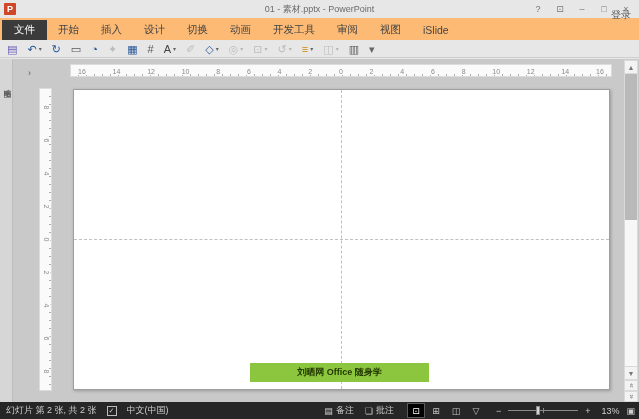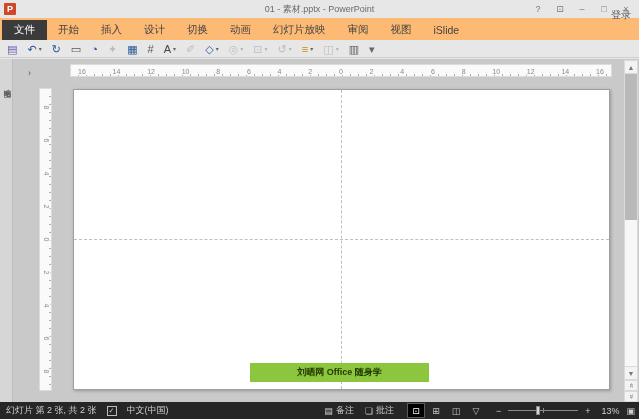--- a/index.html
+++ b/index.html
@@ -115,21 +115,21 @@
         <div class="tab">
           <span>设计</span>
         </div>
         <div class="tab">
           <span>切换</span>
         </div>
         <div class="tab">
           <span>动画</span>
         </div>
         <div class="tab">
-          <span>幻灯片放映</span>
+          <span>开发工具</span>
         </div>
         <div class="tab">
           <span>审阅</span>
         </div>
         <div class="tab">
           <span>视图</span>
         </div>
         <div class="tab">
           <span>iSlide</span>
         </div>

